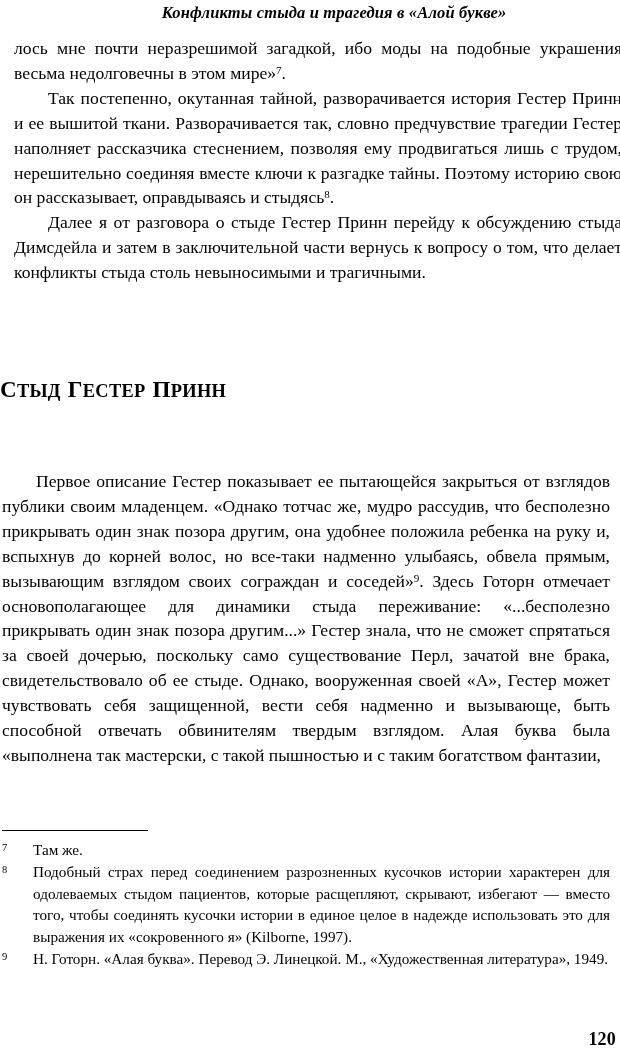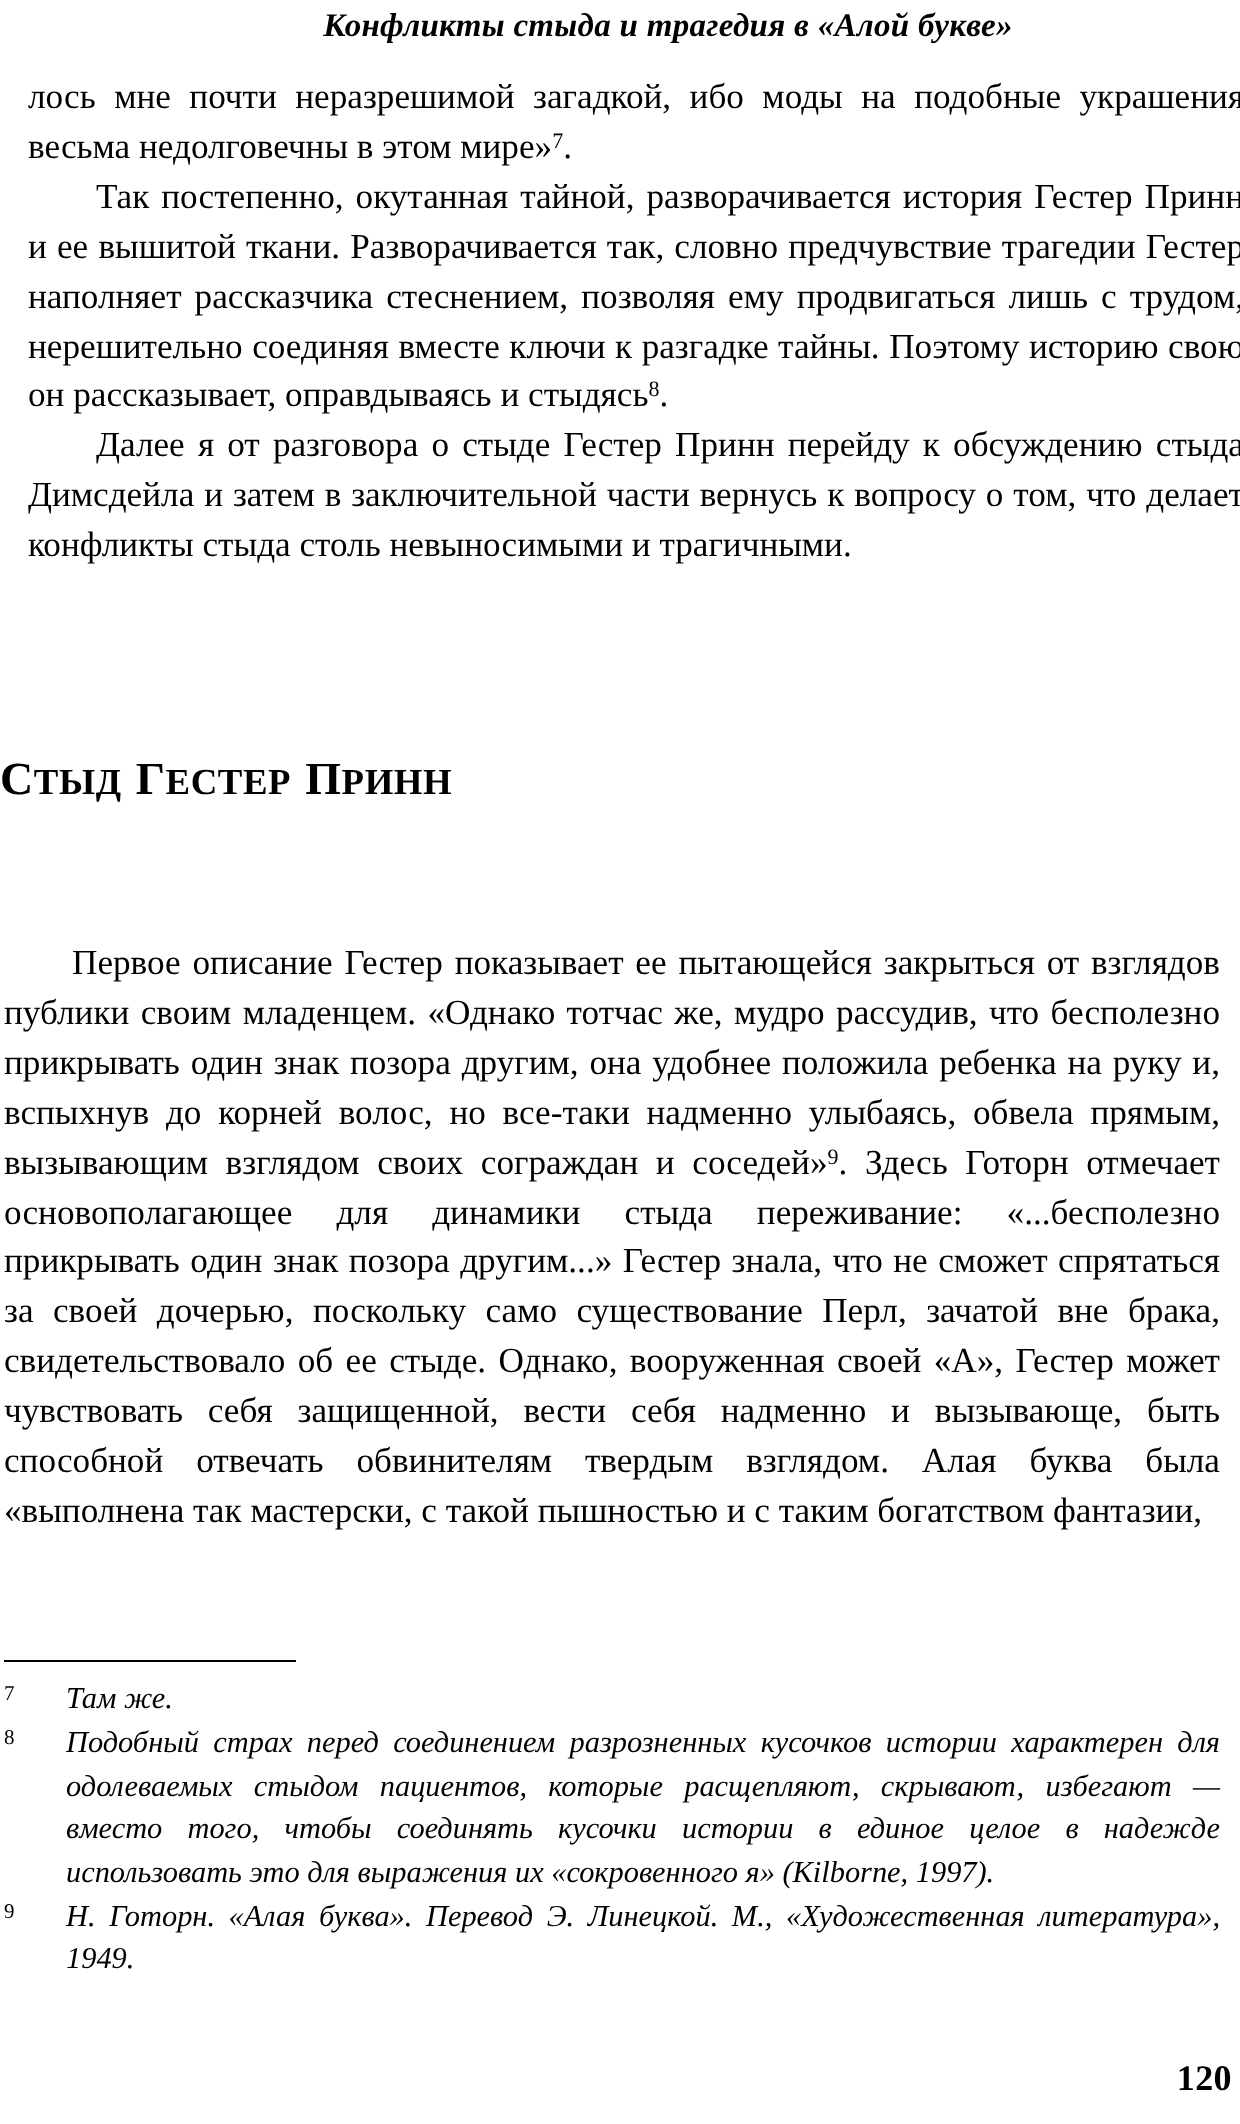--- a/index.html
+++ b/index.html
@@ -117,21 +117,20 @@
   .footnote .fn-marker {
     position: absolute;
     left: 0;
     top: 1px;
     font-size: 10.5px;
     line-height: 15px;
     font-weight: normal;
   }
   .footnote .fn-text {
     display: block;
-    font-style: italic;
   }
 
   
   .page-number {
     position: absolute;
     right: 4px;
     bottom: 12px;
     font-size: 18px;
     font-weight: bold;
     line-height: 22px;

